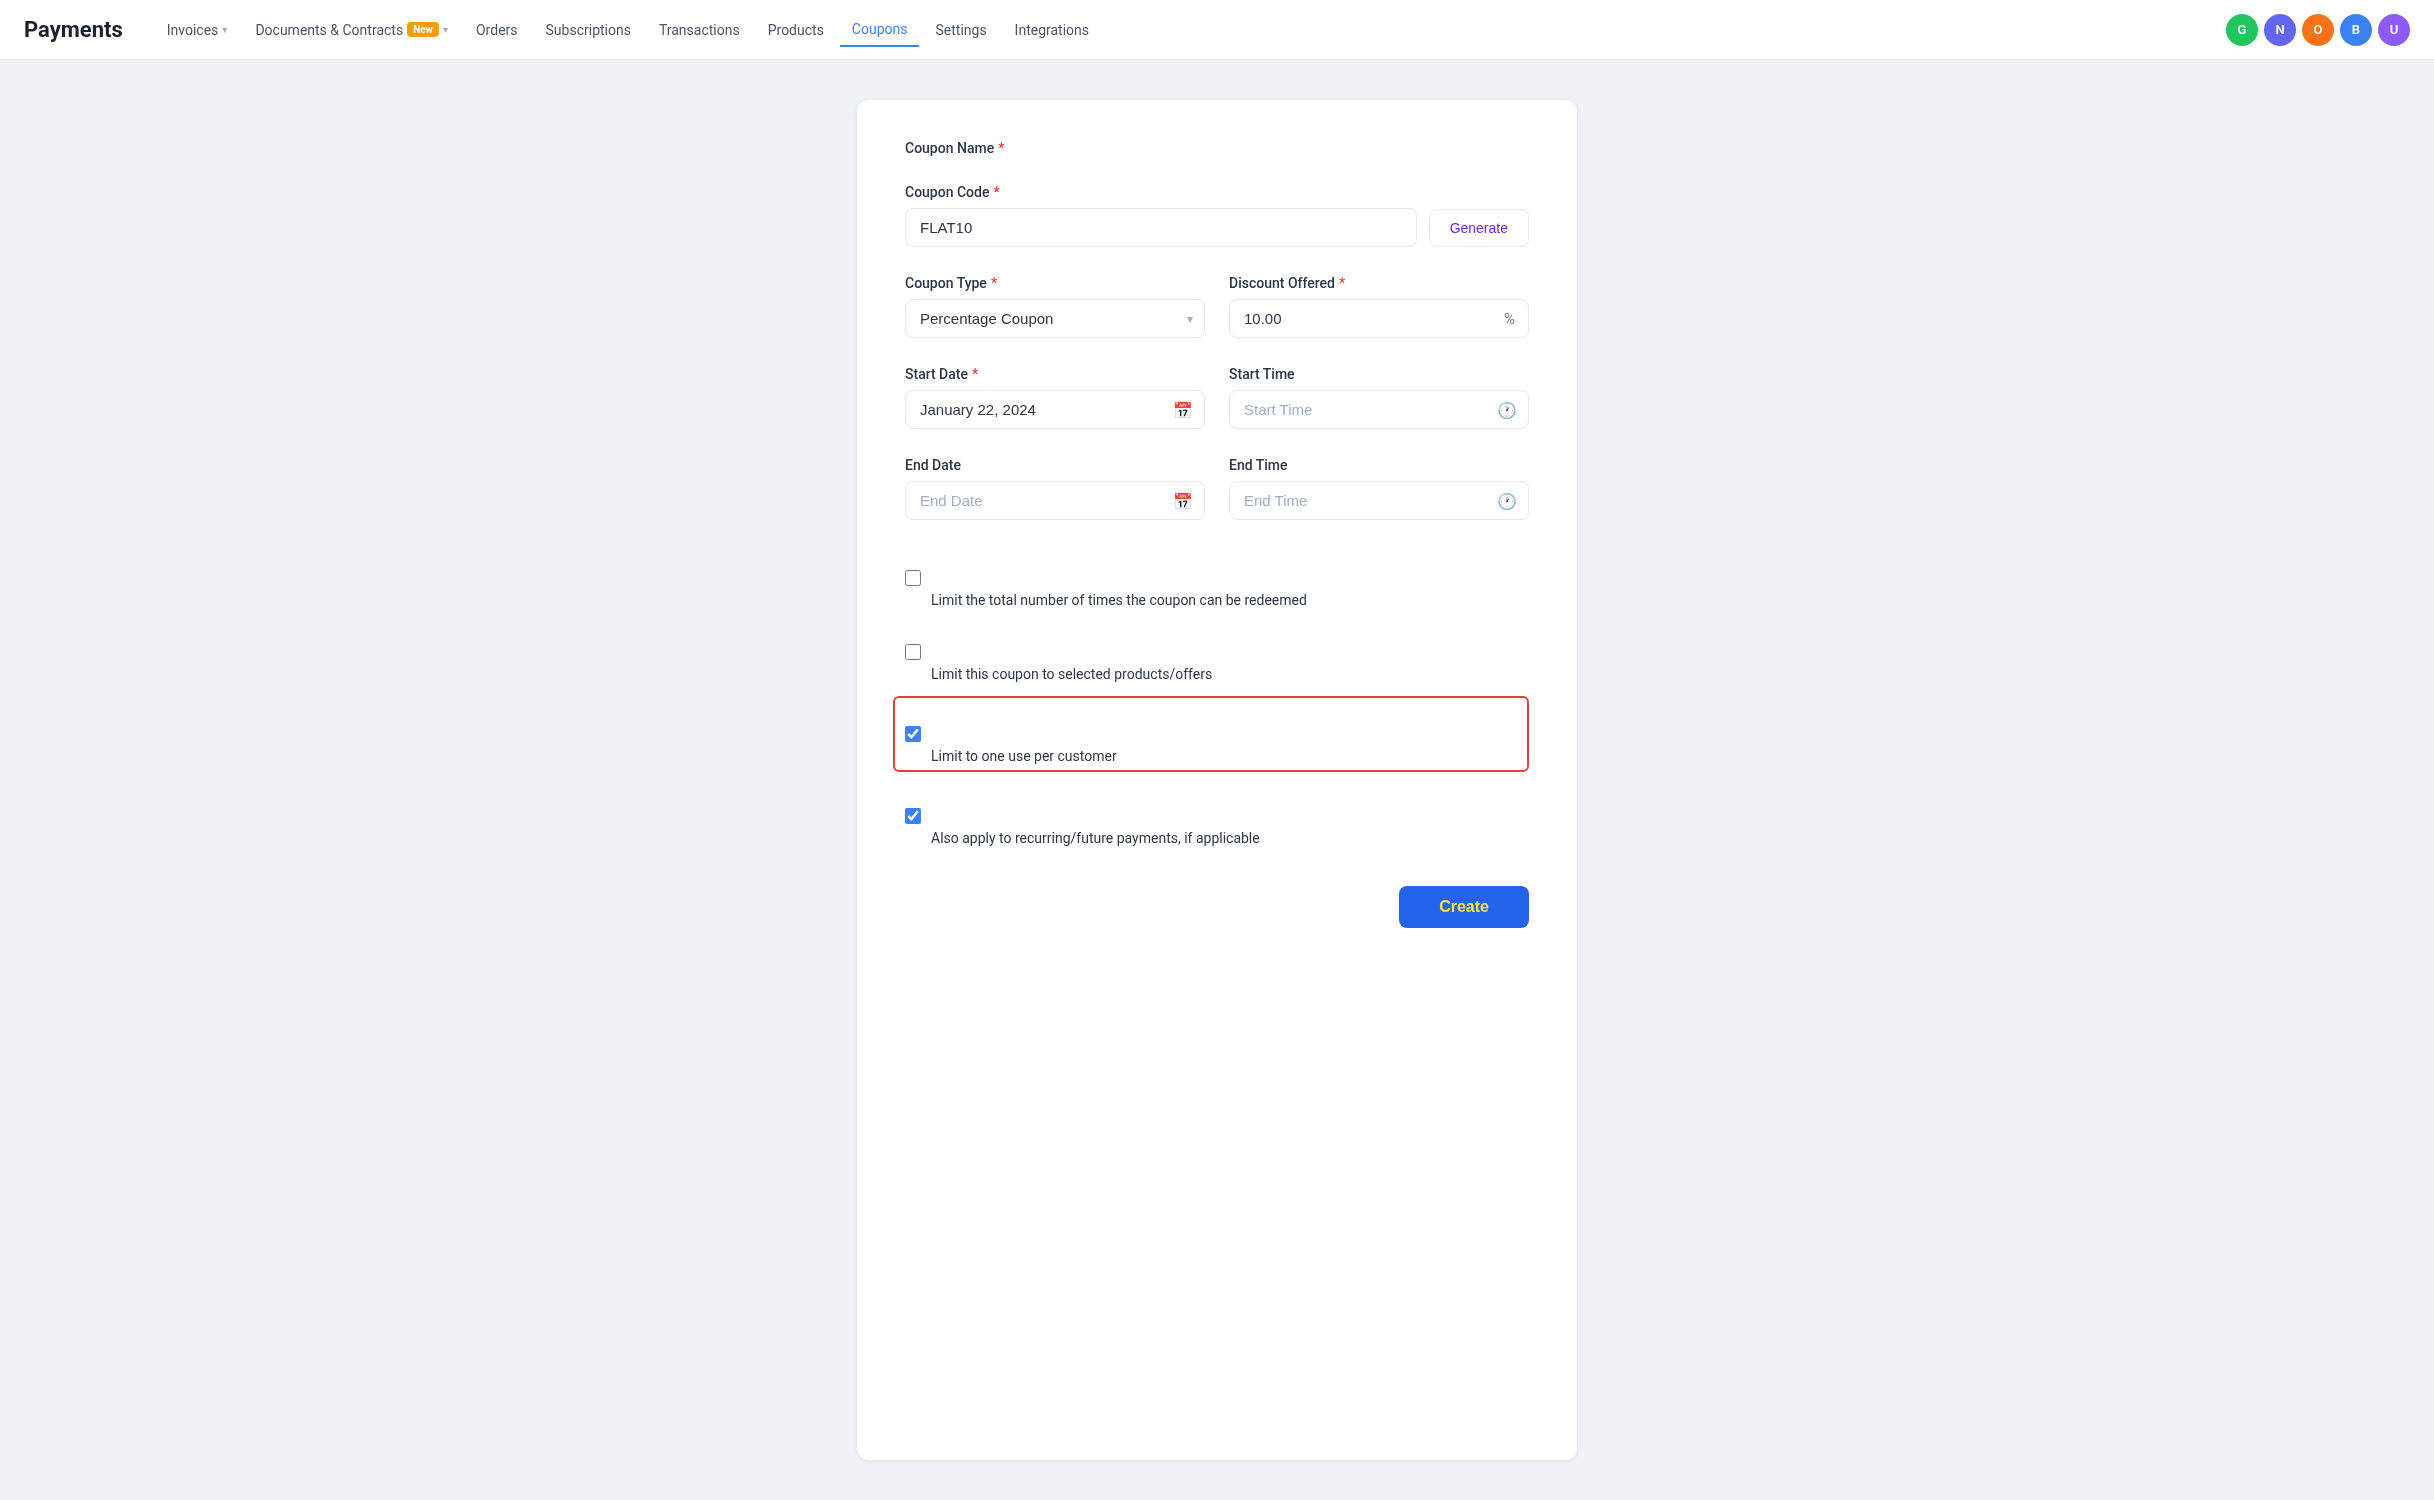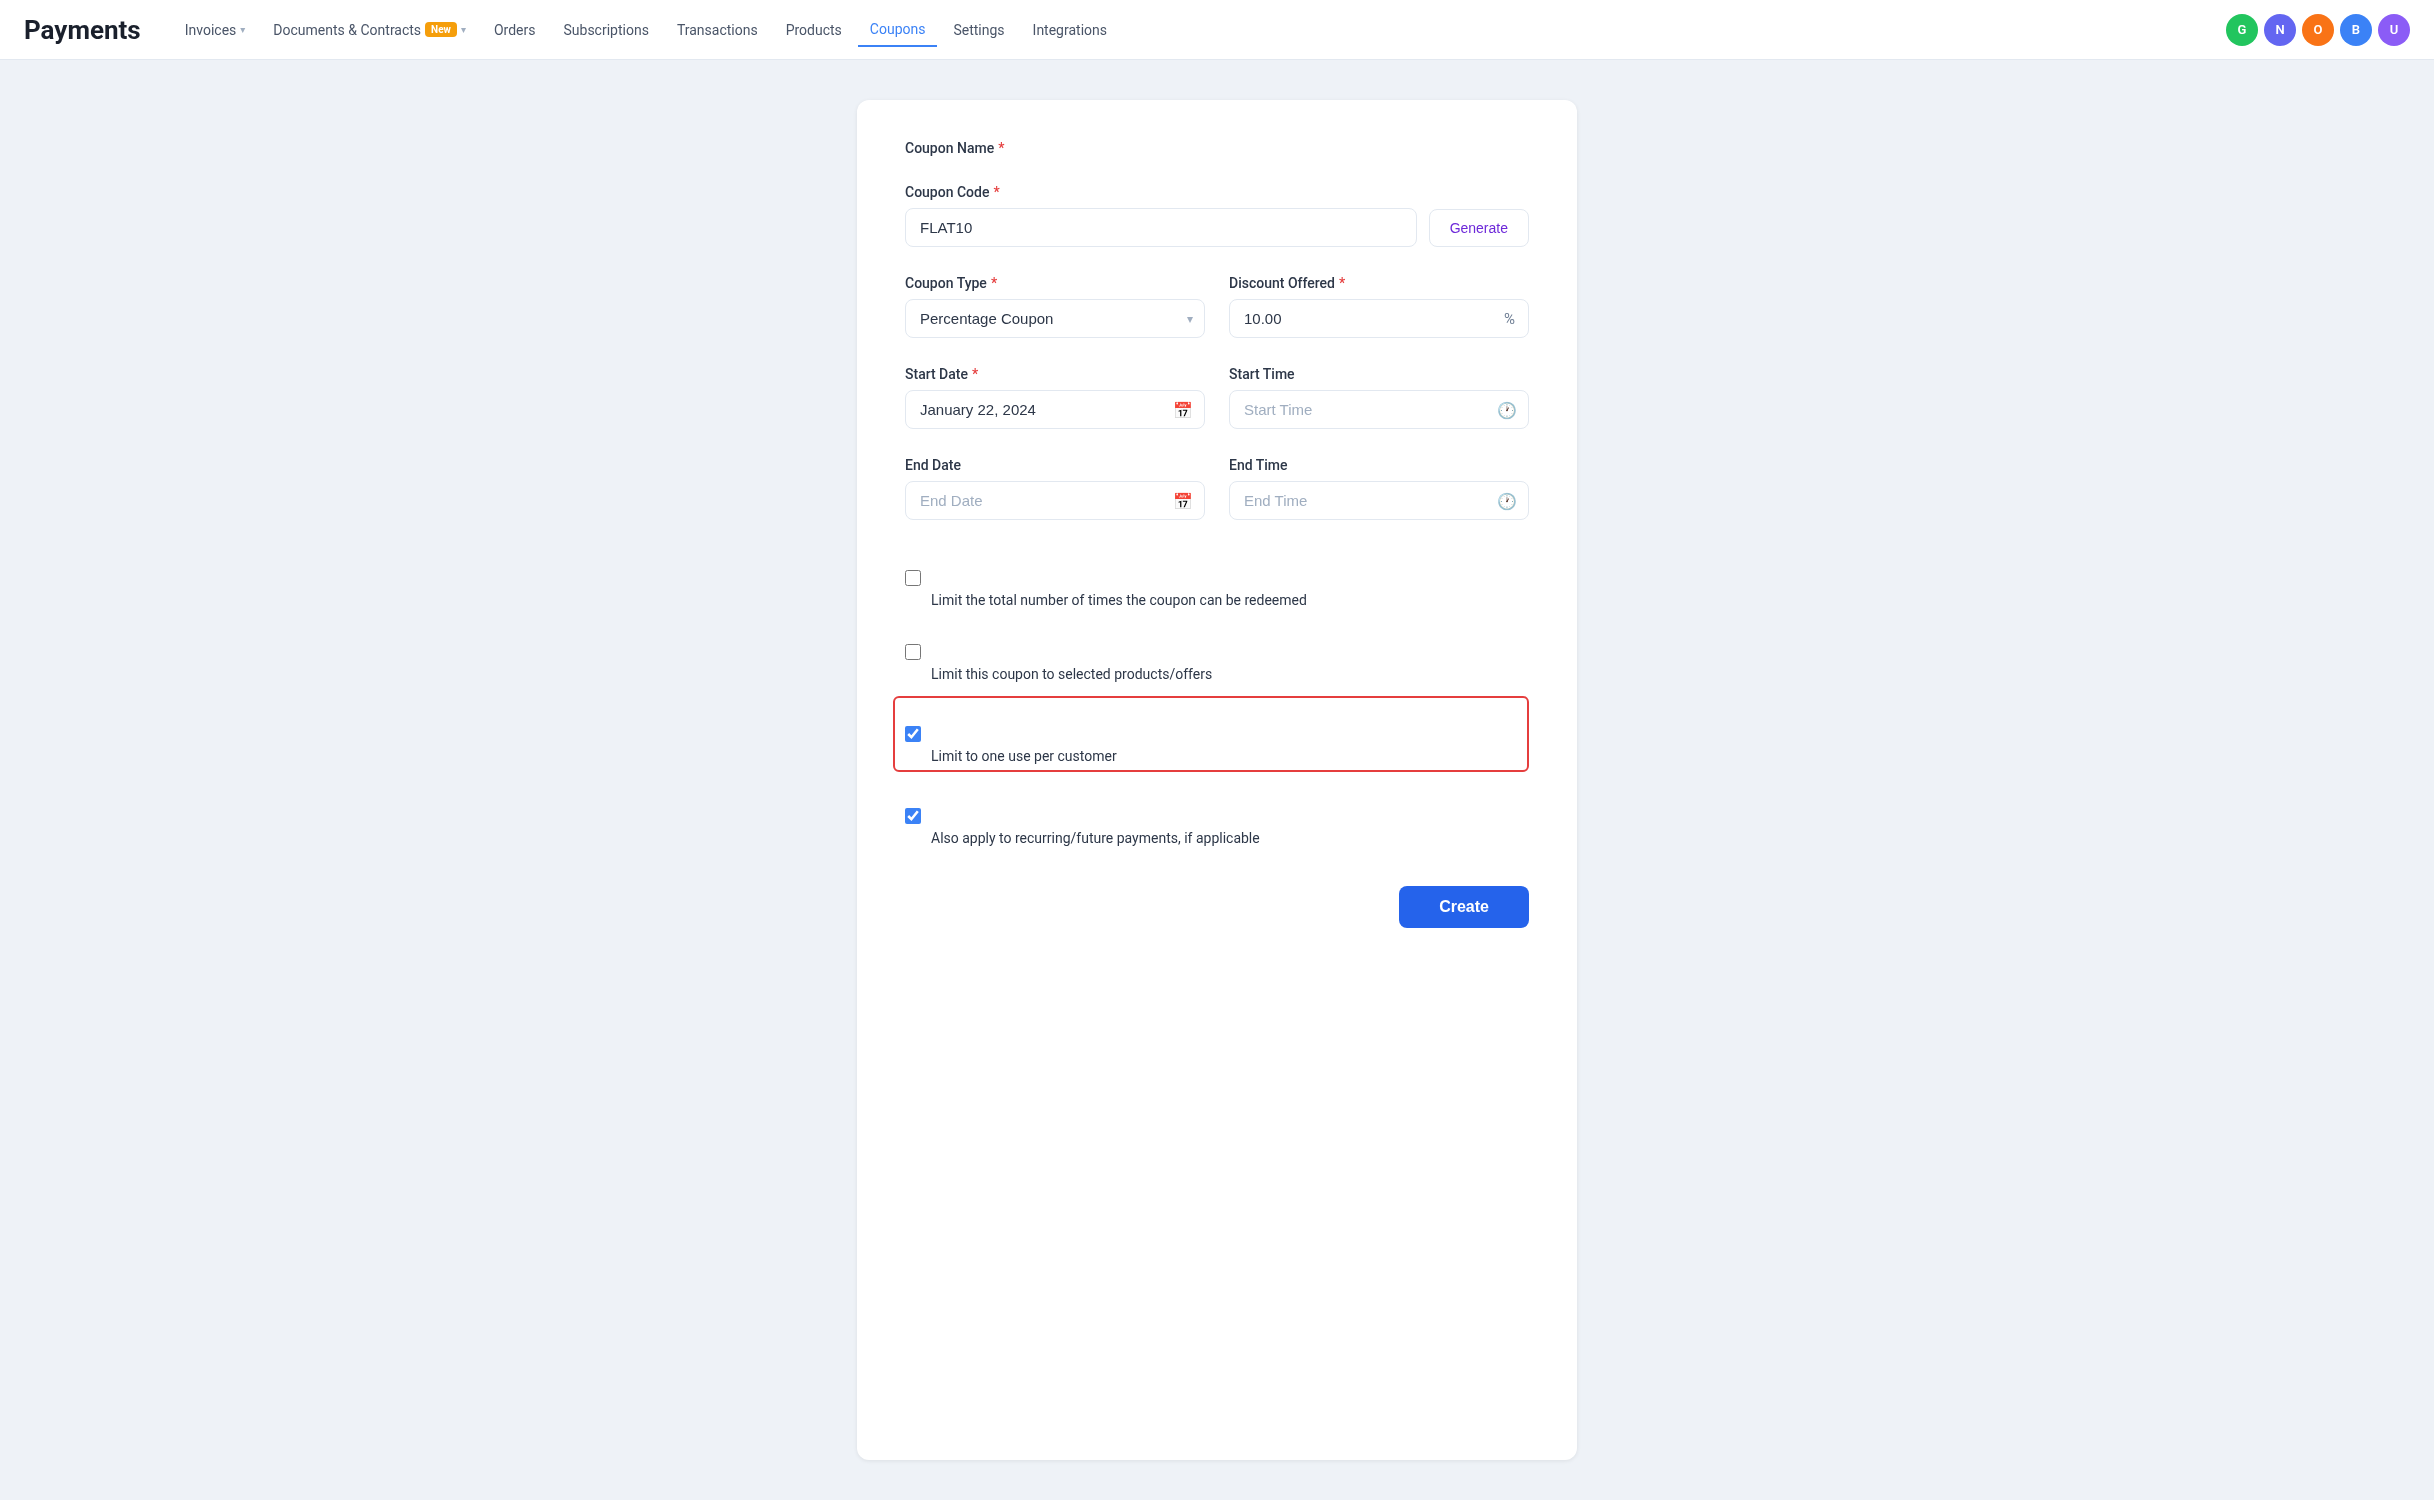--- a/index.html
+++ b/index.html
@@ -14,21 +14,21 @@
       background: #fff;
       border-bottom: 1px solid #e2e8f0;
       display: flex;
       align-items: center;
       padding: 0 24px;
       height: 60px;
       gap: 0;
       position: relative;
     }
     .topbar-brand {
-      font-size: 26px;
+      font-size: 22px;
       font-weight: 700;
       color: #1a202c;
       margin-right: 32px;
     }
     .nav-items {
       display: flex;
       align-items: center;
       gap: 4px;
       flex: 1;
     }
@@ -240,21 +240,21 @@
       color: #2d3748;
       margin-top: 44px;
     }
 
     .form-footer {
       display: flex;
       justify-content: flex-end;
     }
     .btn-create {
       background: #2563eb;
-      color: #ffffff;
+      color: #fde047;
       border: none;
       border-radius: 8px;
       padding: 12px 40px;
       font-size: 16px;
       font-weight: 600;
       cursor: pointer;
     }
   </style>
 </head>
 <body>

